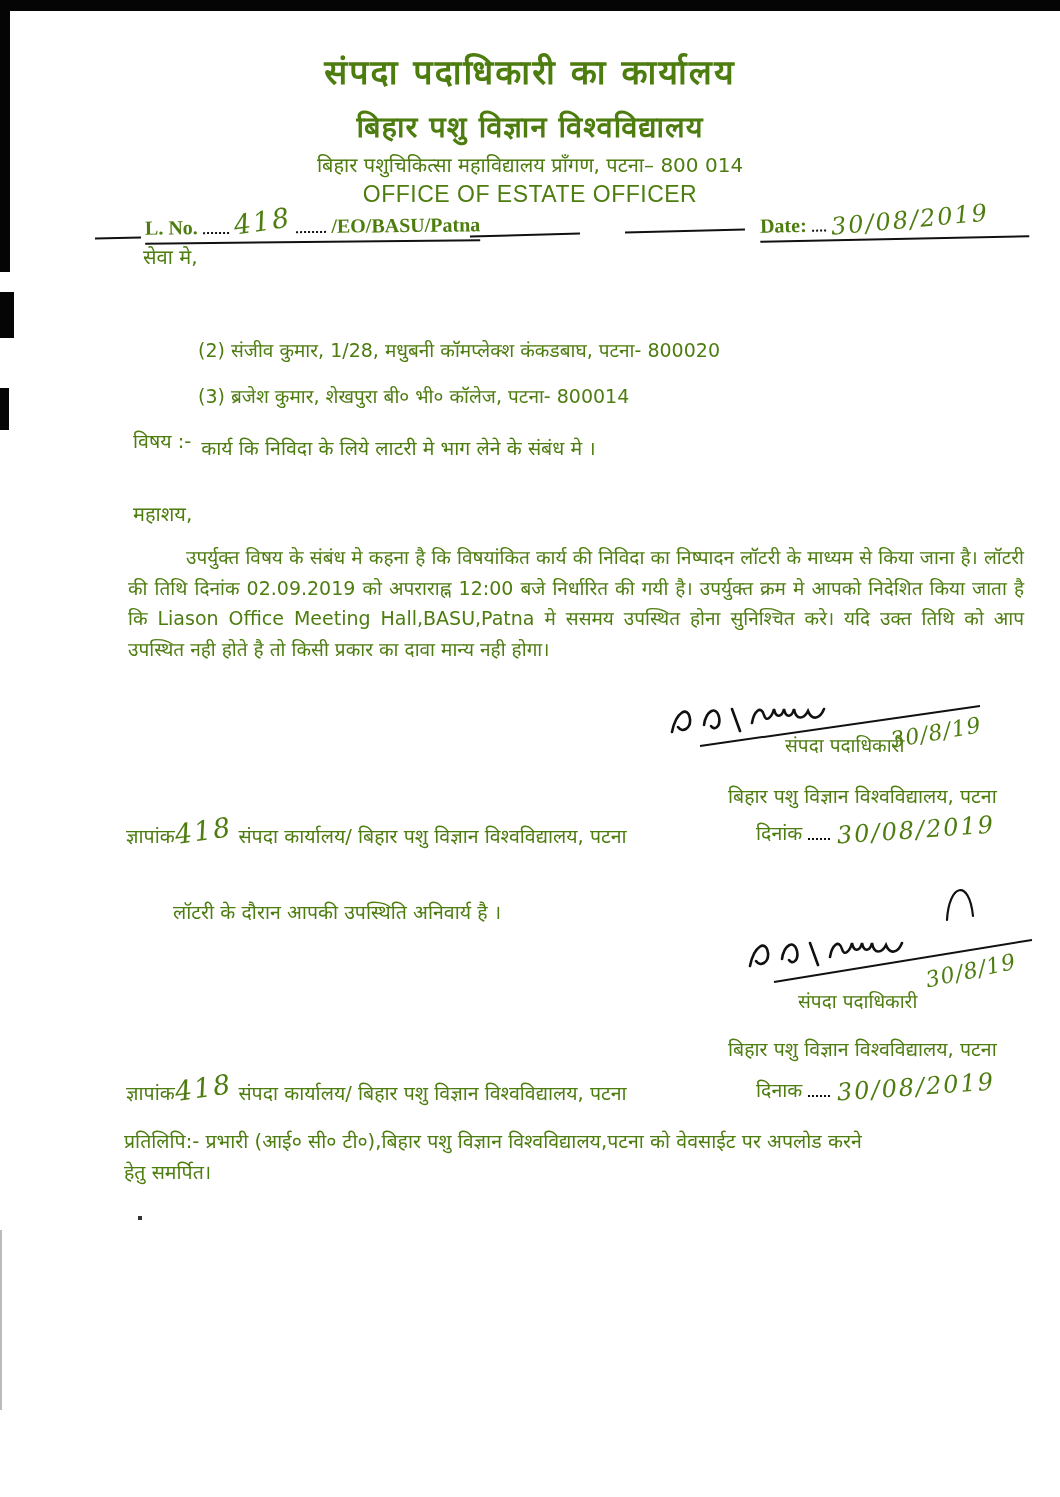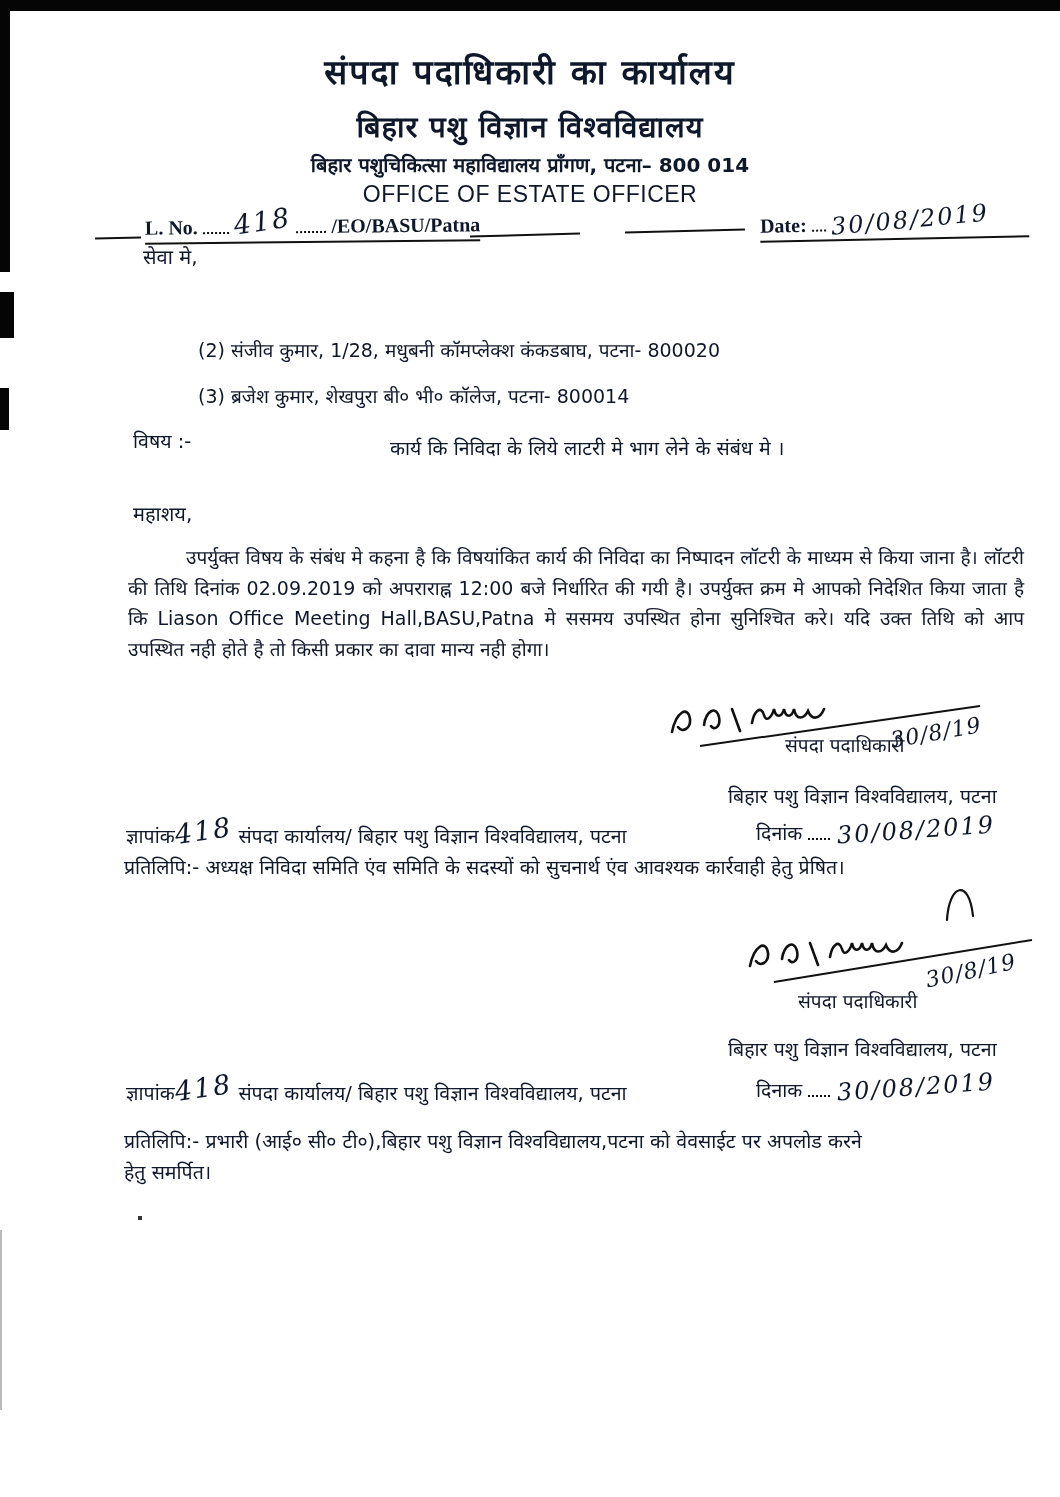--- a/index.html
+++ b/index.html
@@ -1,38 +1,38 @@
 <!DOCTYPE html>
 <html><head>
 <meta charset="utf-8">
 <style>
   html, body { margin: 0; padding: 0; background: #ffffff; }
   .sheet {
     position: relative;
     width: 1060px;
     height: 1497px;
     background: #ffffff;
-    color: #0f172a;
+    color: #4d7c0f;
     font-family: "DejaVu Sans", "Liberation Sans", sans-serif;
     overflow: hidden;
   }
   
   .art { position: absolute; background: #050505; }
   .art-top { left: 0; top: 0; width: 1060px; height: 11px; }
   .art-left { left: 0; top: 0; width: 10px; height: 272px; }
   .art-blob1 { left: 0; top: 292px; width: 14px; height: 46px; }
   .art-blob2 { left: 0; top: 388px; width: 9px; height: 42px; }
   .art-dot { left: 138px; top: 1216px; width: 4px; height: 4px; background:#333; }
   .art-faint { left: 0; top: 1230px; width: 2px; height: 180px; background:#bbb; }
 
   
   .hdr { position: absolute; left: 0; top: 48px; width: 100%; text-align: center; }
   .hdr .t1 { font-size: 34px; font-weight: 700; letter-spacing: 2px; }
   .hdr .t2 { font-size: 29px; font-weight: 700; letter-spacing: 1px; margin-top: 12px; }
-  .hdr .t3 { font-size: 20px; font-weight: 700; margin-top: 6px; }
+  .hdr .t3 { font-size: 20px; font-weight: 400; margin-top: 6px; }
   .hdr .t4 { font-size: 23px; font-weight: 500; letter-spacing: 0.5px; margin-top: 3px;
              font-family: "Liberation Sans", sans-serif; }
 
   
   .refrow { position: absolute; left: 0; top: 208px; width: 1060px; height: 40px; }
   .ref-dash-a { position:absolute; left: 95px; top: 29px; width: 46px; border-bottom: 2px solid #111; transform: rotate(-1deg); }
   .ref-main { position:absolute; left: 145px; top: 0; font-size: 20px; font-weight: 600;
               font-family: "Liberation Serif", "DejaVu Serif", serif;
               border-bottom: 2px solid #111; padding-bottom: 2px; transform: rotate(-0.6deg); }
   .ref-dash-b { position:absolute; left: 470px; top: 26px; width: 110px; border-bottom: 2px solid #111; transform: rotate(-1.5deg); }
@@ -46,21 +46,21 @@
   .hw-date { display:inline-block; font-size: 24px; transform: rotate(-4deg) translateY(-2px); letter-spacing: 2px; }
 
   .seva { position: absolute; left: 143px; top: 243px; font-size: 20px; }
 
   .addr { position: absolute; left: 198px; width: 780px; font-size: 19px; }
   .addr1 { top: 291px; } .addr2 { top: 337px; } .addr3 { top: 383px; }
 
   .subject { position: absolute; left: 133px; top: 427px; width: 840px; font-size: 19.5px; }
   .subject .lbl { float: left; margin-right: 10px; }
   .subject .l1 { font-weight: 600; }
-  .subject .l2 { margin-left: 62px; margin-top: 7px; text-align: center; }
+  .subject .l2 { margin-left: 62px; margin-top: 7px; }
 
   .greet { position: absolute; left: 133px; top: 500px; font-size: 20px; }
 
   .bodytxt { position: absolute; left: 128px; top: 542px; width: 896px; font-size: 19px;
              line-height: 30.5px; text-align: justify; text-indent: 58px; }
 
   .sigblock { position: absolute; }
   .sig1 { left: 660px; top: 688px; width: 390px; height: 120px; }
   .sig2 { left: 740px; top: 920px; width: 320px; height: 120px; }
   .sig-svg { position: absolute; left: 0; top: 0; }
@@ -147,21 +147,21 @@
   <div class="memo memo1">
     <span>ज्ञापांक</span><span class="hw hw-num">418</span>
     <span>संपदा कार्यालय/ बिहार पशु विज्ञान विश्वविद्यालय, पटना</span>
     <span class="mdate">
       <span>दिनांक</span>
       <span class="dots" style="width:22px"></span>
       <span class="hw hw-date">30/08/2019</span>
     </span>
   </div>
 
-  <div class="copy1a">प्रतिलिपि:- अध्यक्ष निविदा समिति एंव समिति के सदस्यों को सुचनार्थ एंव आवश्यक कार्रवाही हेतु प्रेषित।</div>
+  <div class="copy1b">लॉटरी के दौरान आपकी उपस्थिति अनिवार्य है ।</div>
 
   <svg class="caret-mark" width="36" height="52" viewBox="0 0 36 52">
     <path d="M4 48 C6 12, 26 6, 30 44" stroke="#111" stroke-width="2.2" fill="none" stroke-linecap="round"></path>
   </svg>
 
   <div class="sigblock sig2">
     <svg class="sig-svg" width="300" height="72" viewBox="0 0 300 72">
       <path d="M10 46 C14 26, 26 19, 28 33 C29 43, 20 47, 16 41 M42 39 C44 25, 54 19, 57 31 C59 41, 52 45, 49 40 M70 23 L78 45 M90 37 C92 25, 99 19, 102 29 C104 37, 110 31, 112 23 C114 33, 120 31, 122 23 C124 33, 130 31, 132 23 C134 35, 142 33, 146 25 C150 35, 158 33, 162 23" stroke="#111" stroke-width="2.6" fill="none" stroke-linecap="round"></path>
       <path d="M34 62 L292 20" stroke="#111" stroke-width="2" fill="none"></path>
     </svg>

